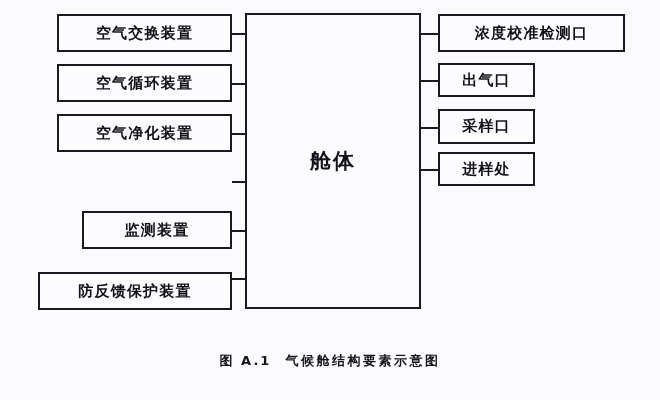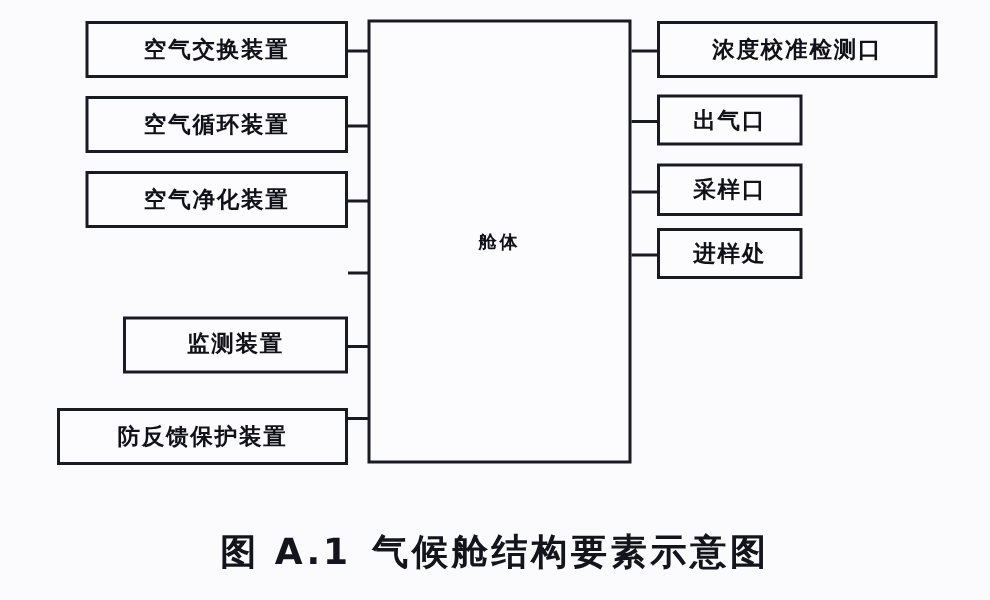--- a/index.html
+++ b/index.html
@@ -38,37 +38,37 @@
     justify-content: center;
     color: #111118;
     font-size: 15px;
     letter-spacing: 1.2px;
     font-weight: 600;
     font-family: "DejaVu Sans", "Liberation Sans", sans-serif;
     text-align: center;
     line-height: 1;
   }
   .node.chamber {
-    font-size: 12px;
+    font-size: 21px;
     letter-spacing: 2px;
     text-align: right;
   }
   .connector {
     position: absolute;
     background: #22222c;
     height: 2px;
   }
   .caption {
     position: absolute;
     left: 0;
     top: 352px;
     width: 660px;
     text-align: center;
     color: #14141c;
-    font-size: 24px;
+    font-size: 13px;
     font-weight: 700;
     letter-spacing: 2.5px;
     font-family: "DejaVu Sans", "Liberation Sans", sans-serif;
   }
   .caption .cap-num {
     letter-spacing: 2px;
   }
   .caption .cap-gap {
     display: inline-block;
     width: 14px;

